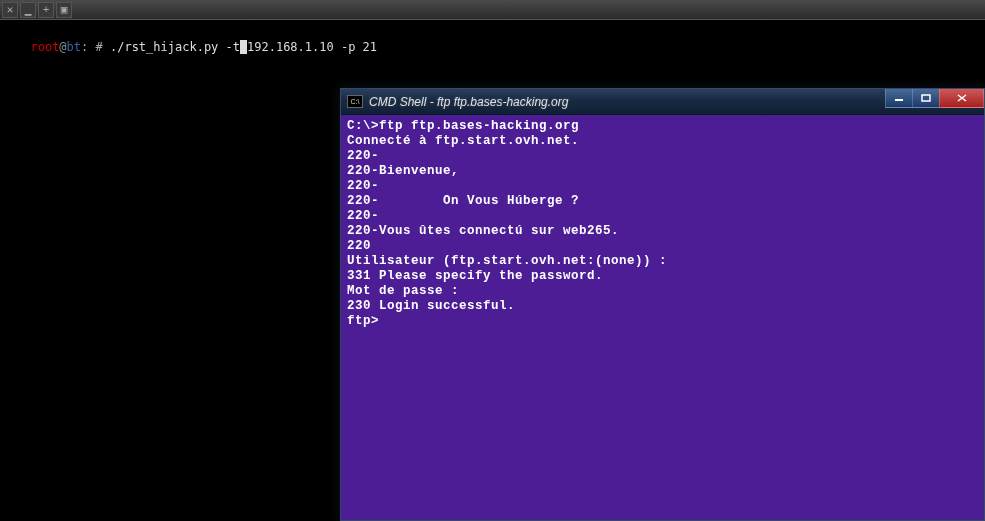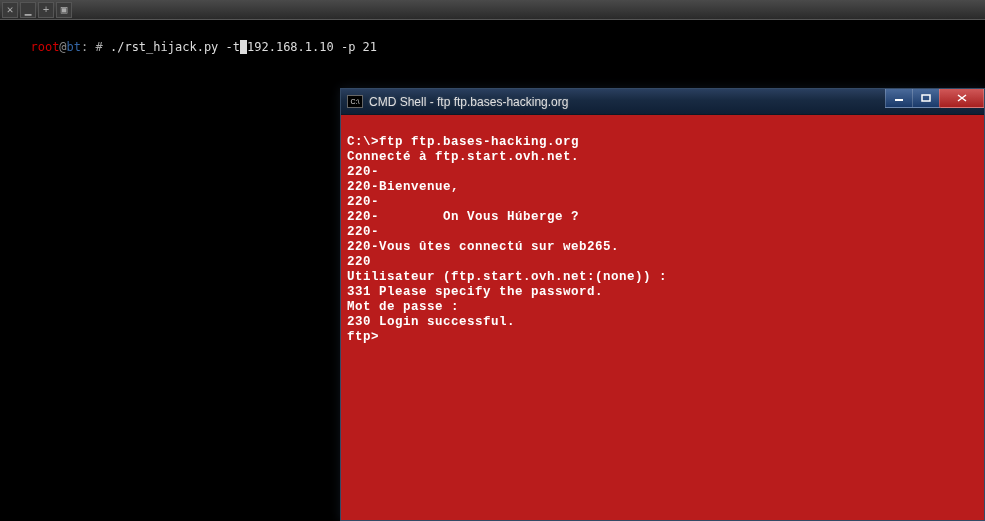--- a/index.html
+++ b/index.html
@@ -87,20 +87,21 @@
       display: flex;
       align-items: center;
       justify-content: center;
       font-family: sans-serif;
     }
     .cmd-title {
       color: #e0e0e0;
       font-family: 'Segoe UI', Tahoma, sans-serif;
       font-size: 12px;
       text-shadow: 0 0 3px rgba(255,255,255,0.2);
+      font-style: italic;
     }
     .cmd-controls {
       position: absolute;
       right: 0;
       top: 0;
       display: flex;
       height: 19px;
     }
     .cmd-ctrl {
       width: 28px;
@@ -116,27 +117,27 @@
       background: linear-gradient(to bottom, #4a6a9a, #1a3a6a);
     }
     .cmd-ctrl.close {
       background: linear-gradient(to bottom, #d05858, #a72020);
       width: 45px;
       border-bottom-left-radius: 2px;
     }
     .cmd-ctrl svg { display: block; }
 
     .cmd-body {
-      background: #b91c1c;
+      background: #4c1d95;
       color: #fff;
       font-family: 'Lucida Console', 'Courier New', monospace;
       font-size: 12.5px;
       font-weight: bold;
       letter-spacing: 0.5px;
-      padding: 20px 6px;
+      padding: 4px 6px;
       height: calc(100% - 26px);
       white-space: pre;
       line-height: 15px;
       overflow: hidden;
     }
     .cmd-prompt-line { display: block; }
   </style>
 </head>
 <body>
 

